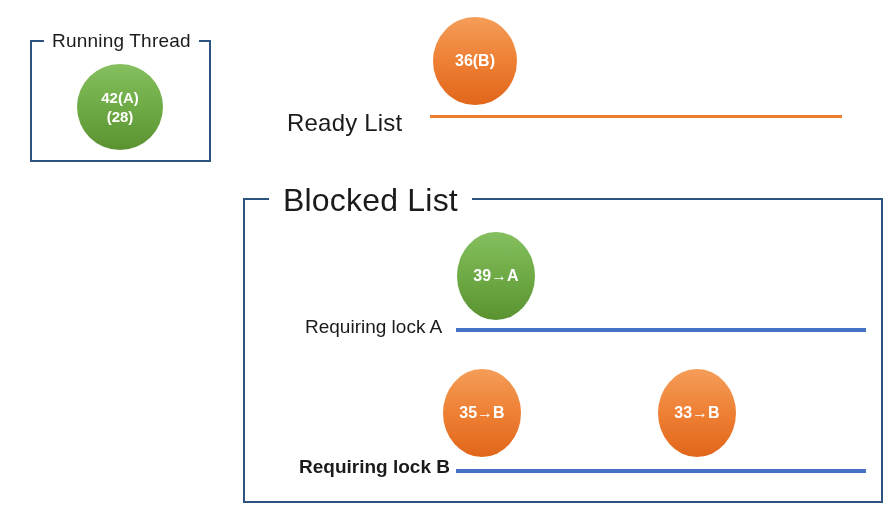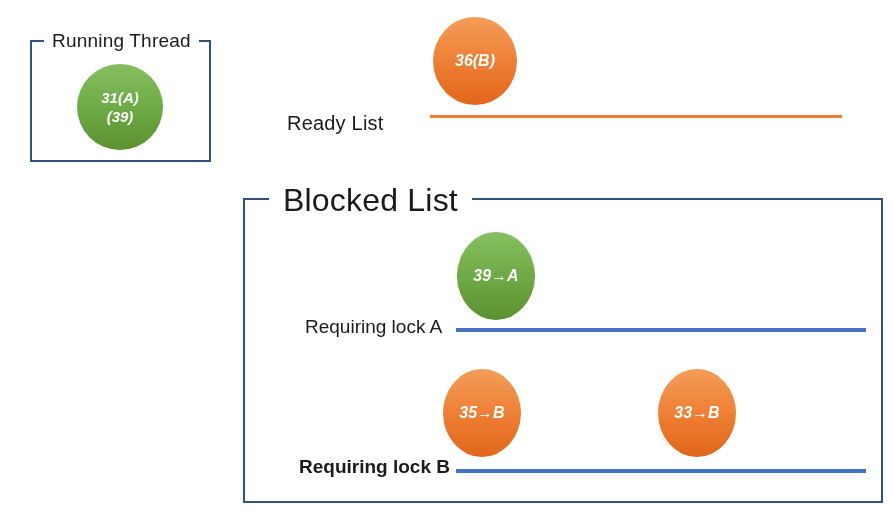--- a/index.html
+++ b/index.html
@@ -15,57 +15,57 @@
   }
   .box-title.sm{font-size:19px;line-height:24px;top:-13px;left:12px;padding:0 8px;letter-spacing:.2px;}
   .box-title.lg{font-size:32px;line-height:34px;top:-17px;left:24px;padding:0 14px;letter-spacing:.2px;}
   #running-box{left:30px;top:40px;width:181px;height:122px;}
   #blocked-box{left:243px;top:198px;width:640px;height:305px;}
 
   
   .thread{
     position:absolute;border-radius:50%;display:flex;flex-direction:column;
     align-items:center;justify-content:center;color:#ffffff;font-weight:bold;
-    font-size:16px;line-height:20px;text-align:center;font-style:italic;
+    font-size:16px;line-height:20px;text-align:center;
   }
   .thread.green{background:linear-gradient(180deg,#85bf5f 0%,#6ca843 55%,#5b9231 100%);}
   .thread.orange{background:linear-gradient(180deg,#f49d58 0%,#ed7d31 55%,#e0661a 100%);}
 
   #running-circle{left:45px;top:22px;width:86px;height:86px;font-size:15px;line-height:19px;}
   #ready-circle{left:433px;top:17px;width:84px;height:88px;}
   #lockA-circle{left:212px;top:32px;width:78px;height:88px;text-align:center;}
   #lockB-circle-0{left:198px;top:169px;width:78px;height:88px;}
   #lockB-circle-1{left:305px;top:169px;width:78px;height:88px;}
   #lockB-circle-2{left:413px;top:169px;width:78px;height:88px;}
 
   
   .lane-line{position:absolute;}
   #ready-line{left:430px;top:115px;width:412px;height:3px;background:#ed7d31;}
   #lockA-line{left:211px;top:128px;width:410px;height:4px;background:#4472c4;}
   #lockB-line{left:211px;top:269px;width:410px;height:4px;background:#4472c4;}
 
   
   .lane-label{position:absolute;white-space:nowrap;color:#1b1b1b;}
-  #ready-title{left:287px;top:106px;font-size:20px;line-height:34px;letter-spacing:.2px;}
+  #ready-title{left:287px;top:106px;font-size:24px;line-height:34px;letter-spacing:.2px;}
   #lockA-label{left:60px;top:315px;font-size:19px;line-height:24px;text-align:right;}
   #lockB-label{left:60px;top:455px;font-size:19px;line-height:24px;}
   
   #lockA-label{left:60px;top:115px;}
   #lockB-label{left:54px;top:255px;font-weight:bold;}
 </style>
 </head>
 <body>
 
 <div class="stage">
 
   <div class="group-box" id="running-box">
     <span class="box-title sm">Running Thread</span>
     <div class="thread green" id="running-circle">
-      <span>31(A)</span>
-      <span>(39)</span>
+      <span>42(A)</span>
+      <span>(28)</span>
     </div>
   </div>
 
   <div class="thread orange" id="ready-circle">
     <span>36(B)</span>
   </div>
   <div class="lane-label" id="ready-title">Ready List</div>
   <div class="lane-line" id="ready-line"></div>
 
   <div class="group-box" id="blocked-box">

